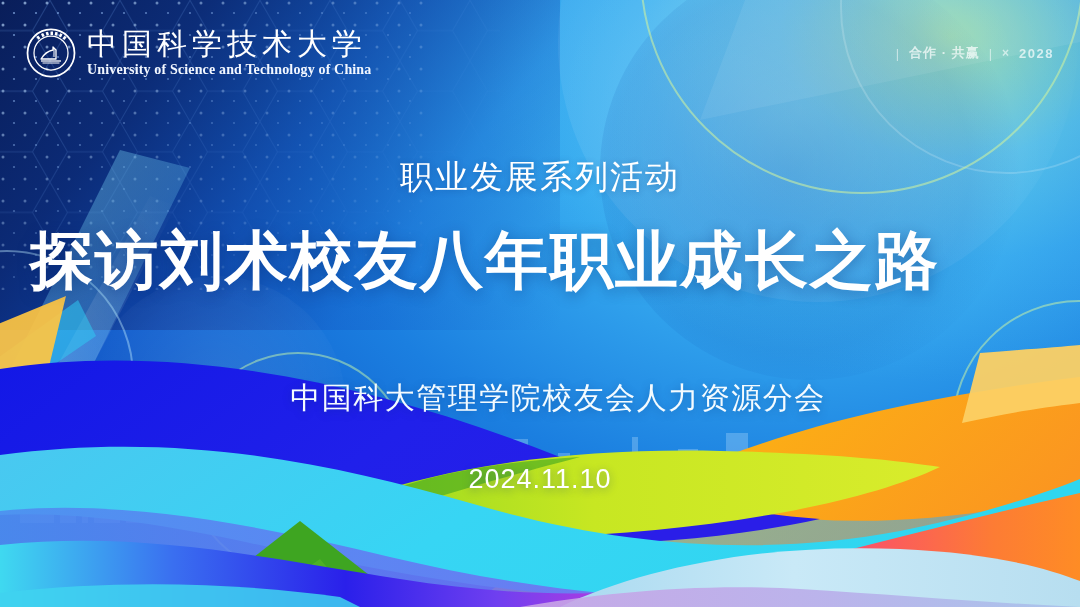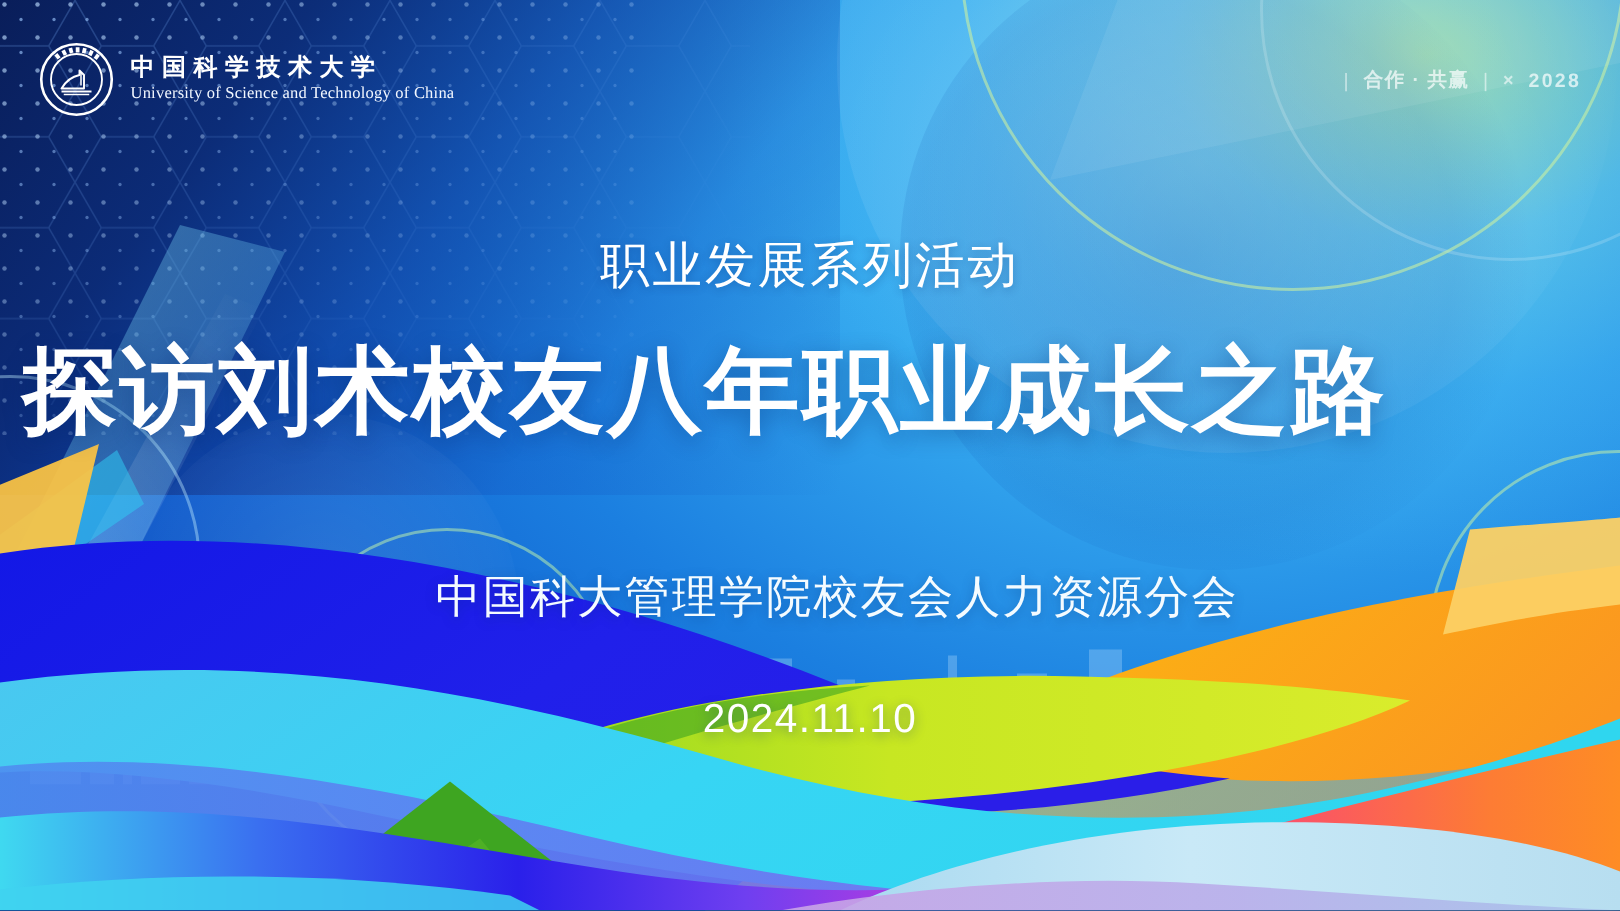--- a/index.html
+++ b/index.html
@@ -128,31 +128,31 @@
     position: absolute;
     left: 26px; top: 28px;
     display: flex;
     align-items: center;
     gap: 11px;
   }
   .emblem { width: 50px; height: 50px; flex: 0 0 auto; }
   .brand-text { display: flex; flex-direction: column; gap: 2px; }
   .brand-cn {
     color: #ffffff;
-    font-size: 16px;
-    font-weight: 700;
+    font-size: 30px;
+    font-weight: 400;
     letter-spacing: 5px;
     font-family: "Liberation Serif", "DejaVu Serif", serif;
     line-height: 1.05;
     white-space: nowrap;
   }
   .brand-en {
     color: #f2f7ff;
-    font-size: 11px;
-    font-weight: 400;
+    font-size: 14px;
+    font-weight: 700;
     letter-spacing: 0.15px;
     font-family: "Liberation Serif", "DejaVu Serif", serif;
     white-space: nowrap;
   }
   .tagline {
     position: absolute;
     right: 26px; top: 44px;
     display: flex;
     align-items: center;
     gap: 9px;
@@ -190,20 +190,21 @@
   }
   .headline {
     position: absolute;
     left: 0; top: 218px;
     width: 940px;
     color: #ffffff;
     font-size: 63px;
     font-weight: 700;
     letter-spacing: 2px;
     text-shadow: 0 3px 14px rgba(0,38,105,0.38);
+    text-align: right;
   }
   .org {
     position: absolute;
     left: 0; top: 378px;
     width: 1080px;
     color: #f4fbff;
     font-size: 30px;
     font-weight: 500;
     letter-spacing: 1.5px;
     text-shadow: 0 2px 8px rgba(0,45,115,0.35);

